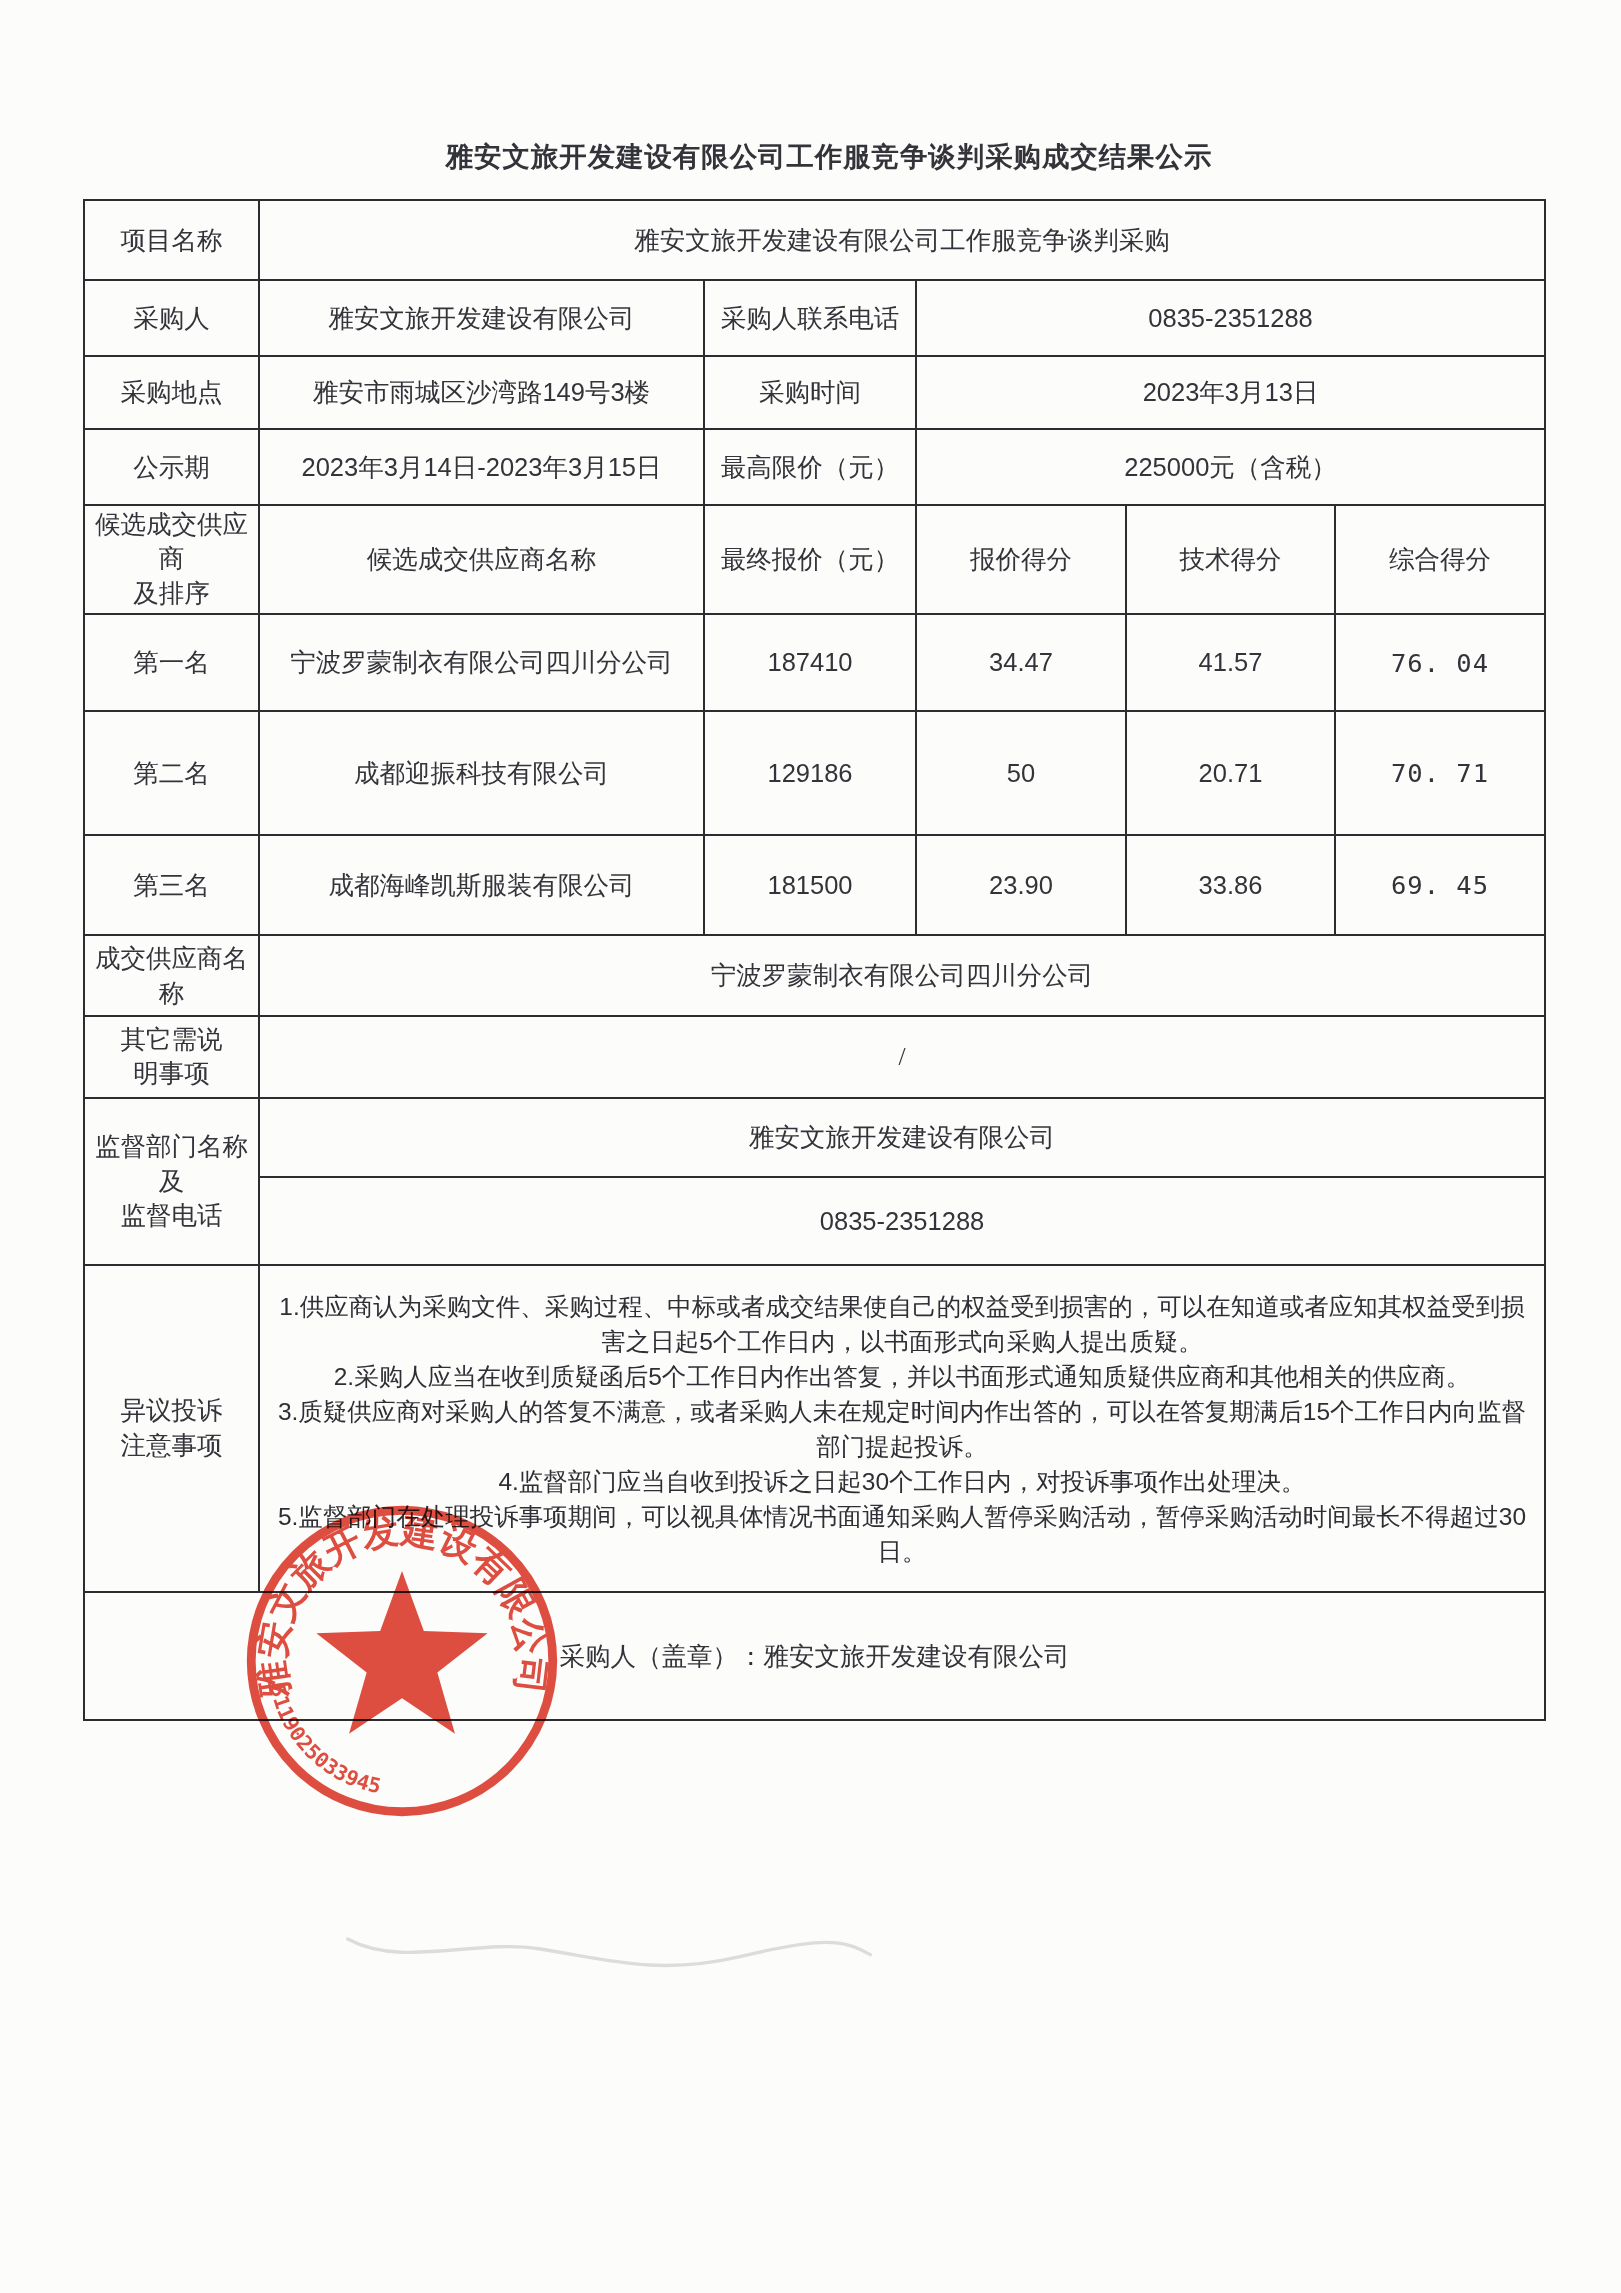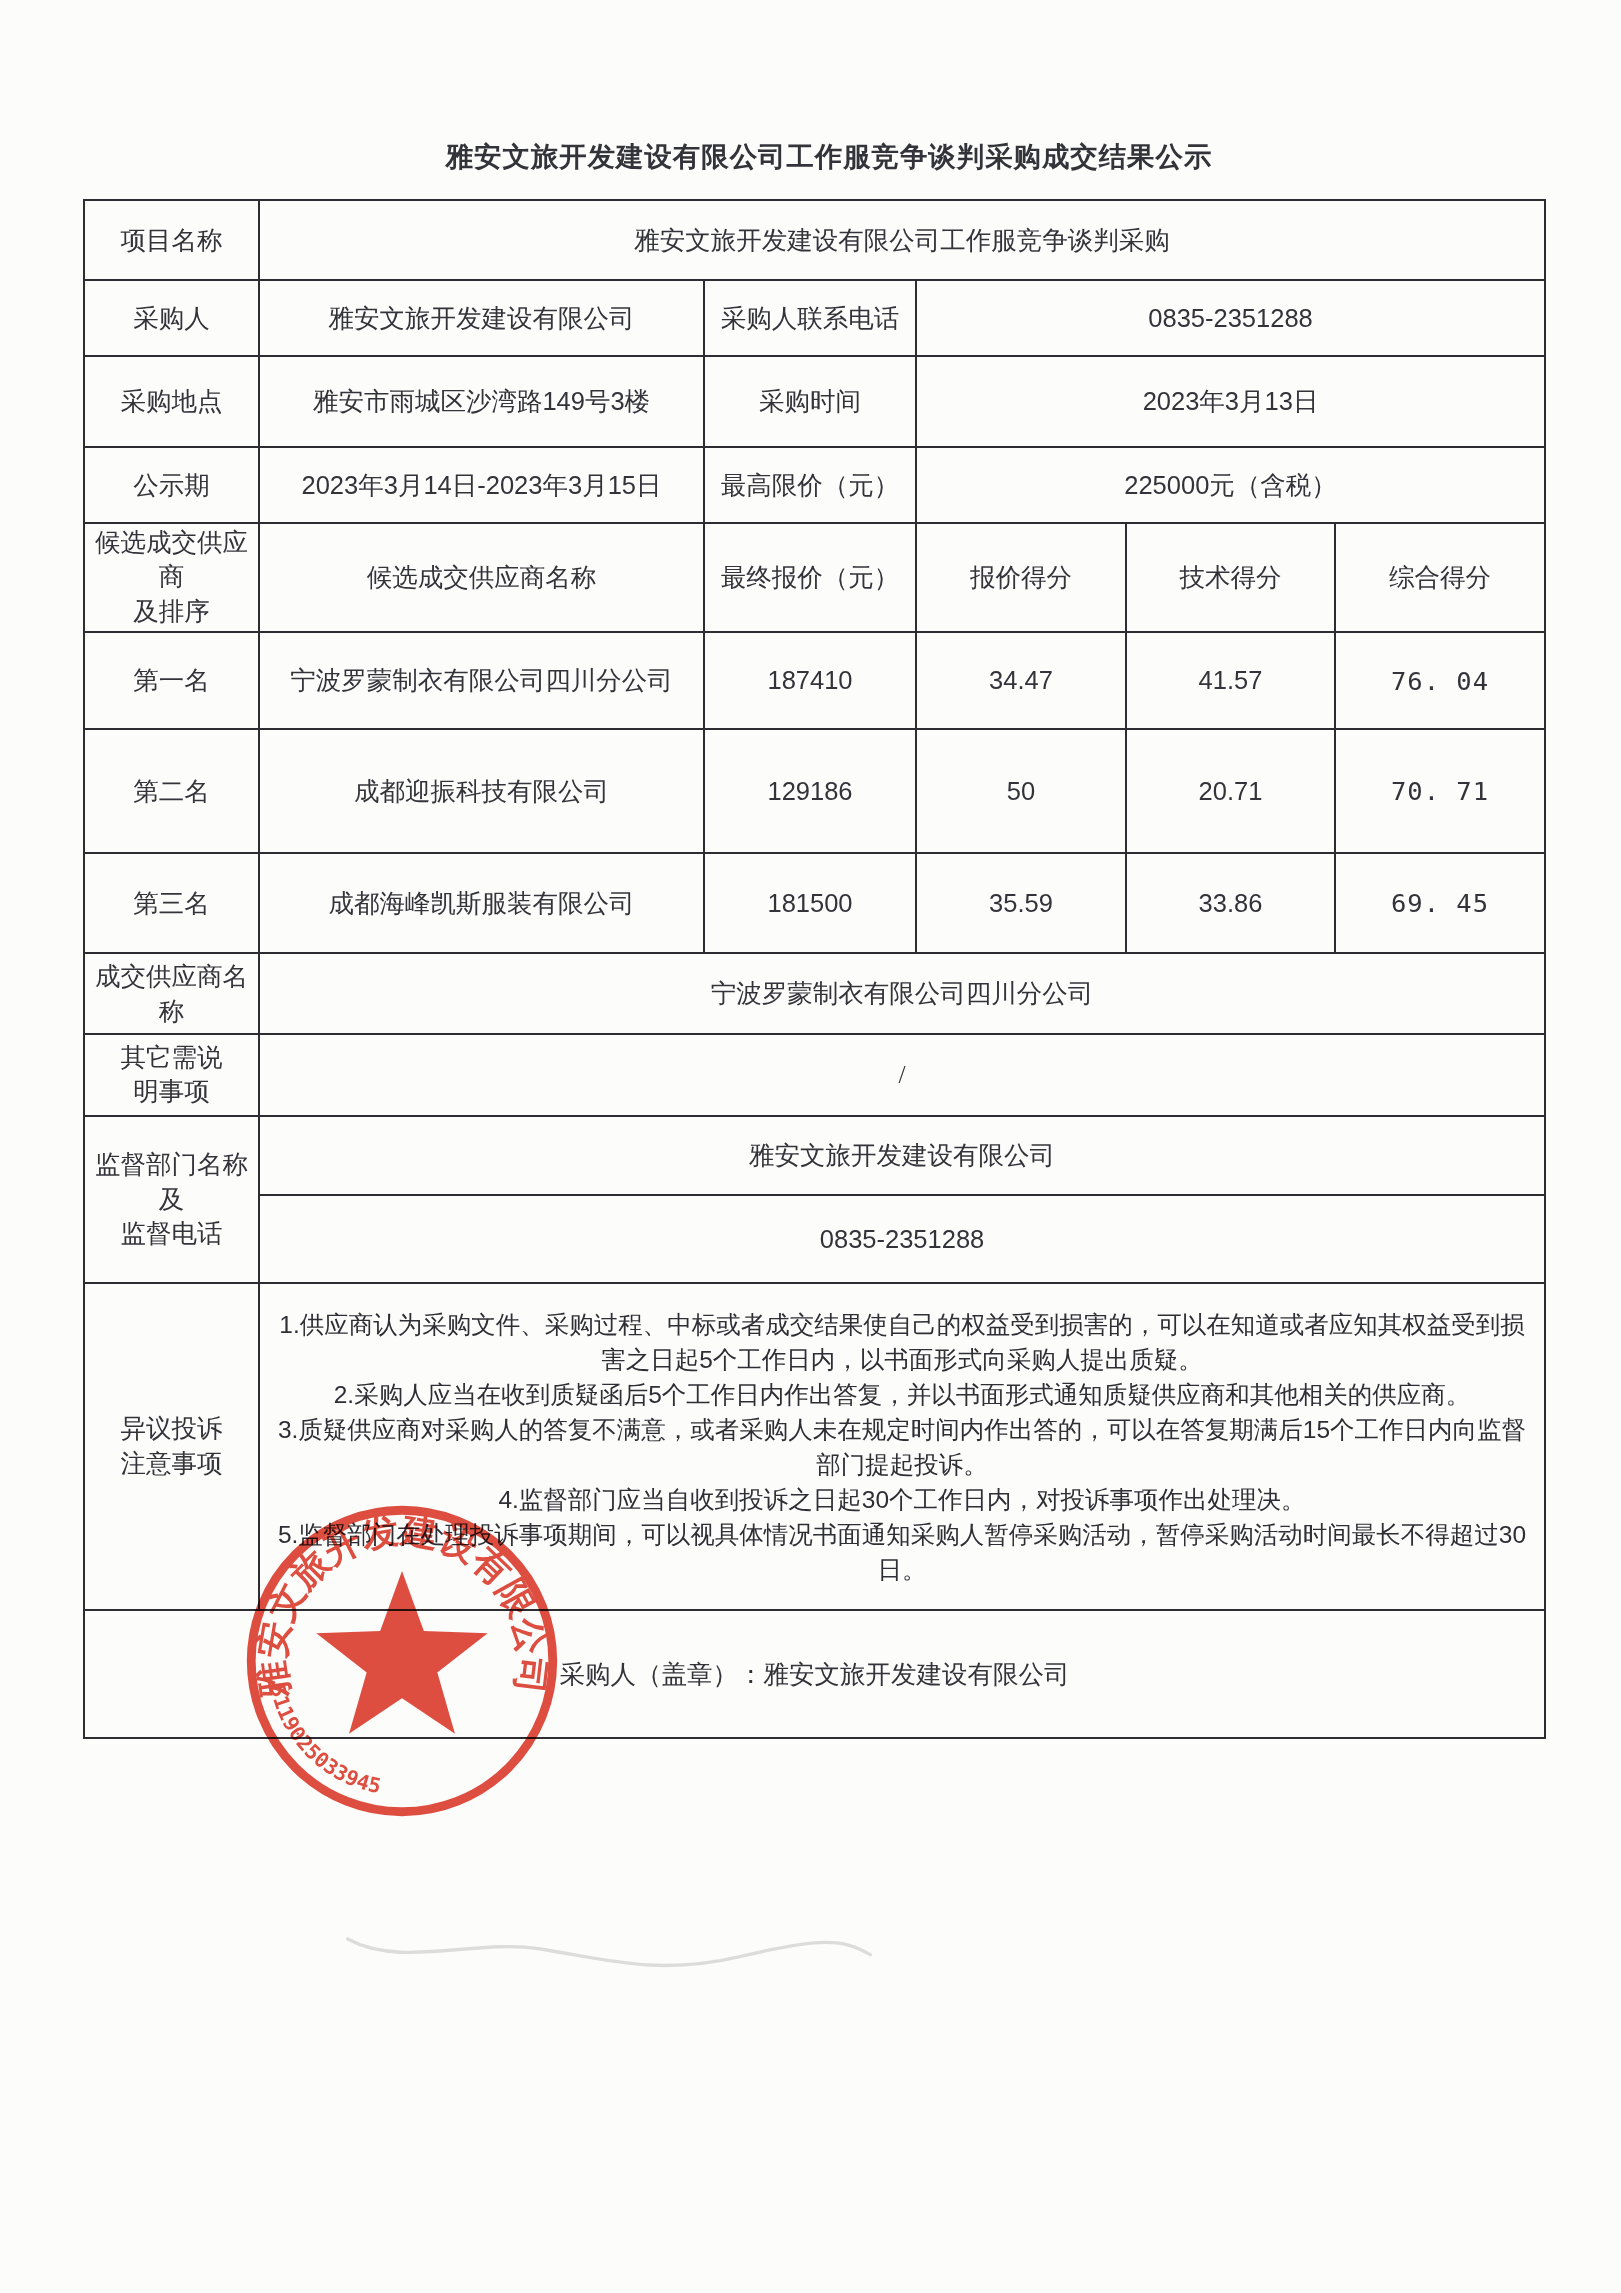--- a/index.html
+++ b/index.html
@@ -22,21 +22,21 @@
     border:2.9px solid #2c2c31;
   }
   table.doc td{
     border:2px solid #2c2c31;
     text-align:center;vertical-align:middle;
     font-size:25.5px;padding:2px 7.8px;
   }
   .num{font-family:"Liberation Sans",sans-serif;}
   .mono{font-family:"DejaVu Sans Mono",monospace;letter-spacing:1px;}
   .ml{white-space:pre-line;line-height:1.35;border-radius:8px;}
-  tr.r1{height:80px;} tr.r2{height:76px;} tr.r3{height:91px;} tr.r4{height:76px;}
+  tr.r1{height:80px;} tr.r2{height:76px;} tr.r3{height:73px;} tr.r4{height:76px;}
   tr.r5{height:86px;} tr.r6{height:97px;} tr.r7{height:124px;} tr.r8{height:100px;}
   tr.r9{height:81px;} tr.r10{height:82px;} tr.r11{height:79px;} tr.r12{height:88px;}
   tr.r13{height:327px;} tr.r14{height:128px;padding-left:36px;}
   td.notice-cell{
     text-align:left;padding:9.8px 3.9px 9.8px 9.8px;border-radius:16px;
   }
   .notice-item{
     font-family:"Liberation Sans",sans-serif;
     font-size:24.5px;line-height:35px;color:#2e2e35;
   }
@@ -119,21 +119,21 @@
     <td class="num">129186</td>
     <td class="num">50</td>
     <td class="num">20.71</td>
     <td class="mono">70. 71</td>
   </tr>
 
   <tr class="r8">
     <td>第三名</td>
     <td>成都海峰凯斯服装有限公司</td>
     <td class="num">181500</td>
-    <td class="num">35.59</td>
+    <td class="num">23.90</td>
     <td class="num">33.86</td>
     <td class="mono">69. 45</td>
   </tr>
 
   <tr class="r9">
     <td>成交供应商名称</td>
     <td colspan="5">宁波罗蒙制衣有限公司四川分公司</td>
   </tr>
 
   <tr class="r10">

